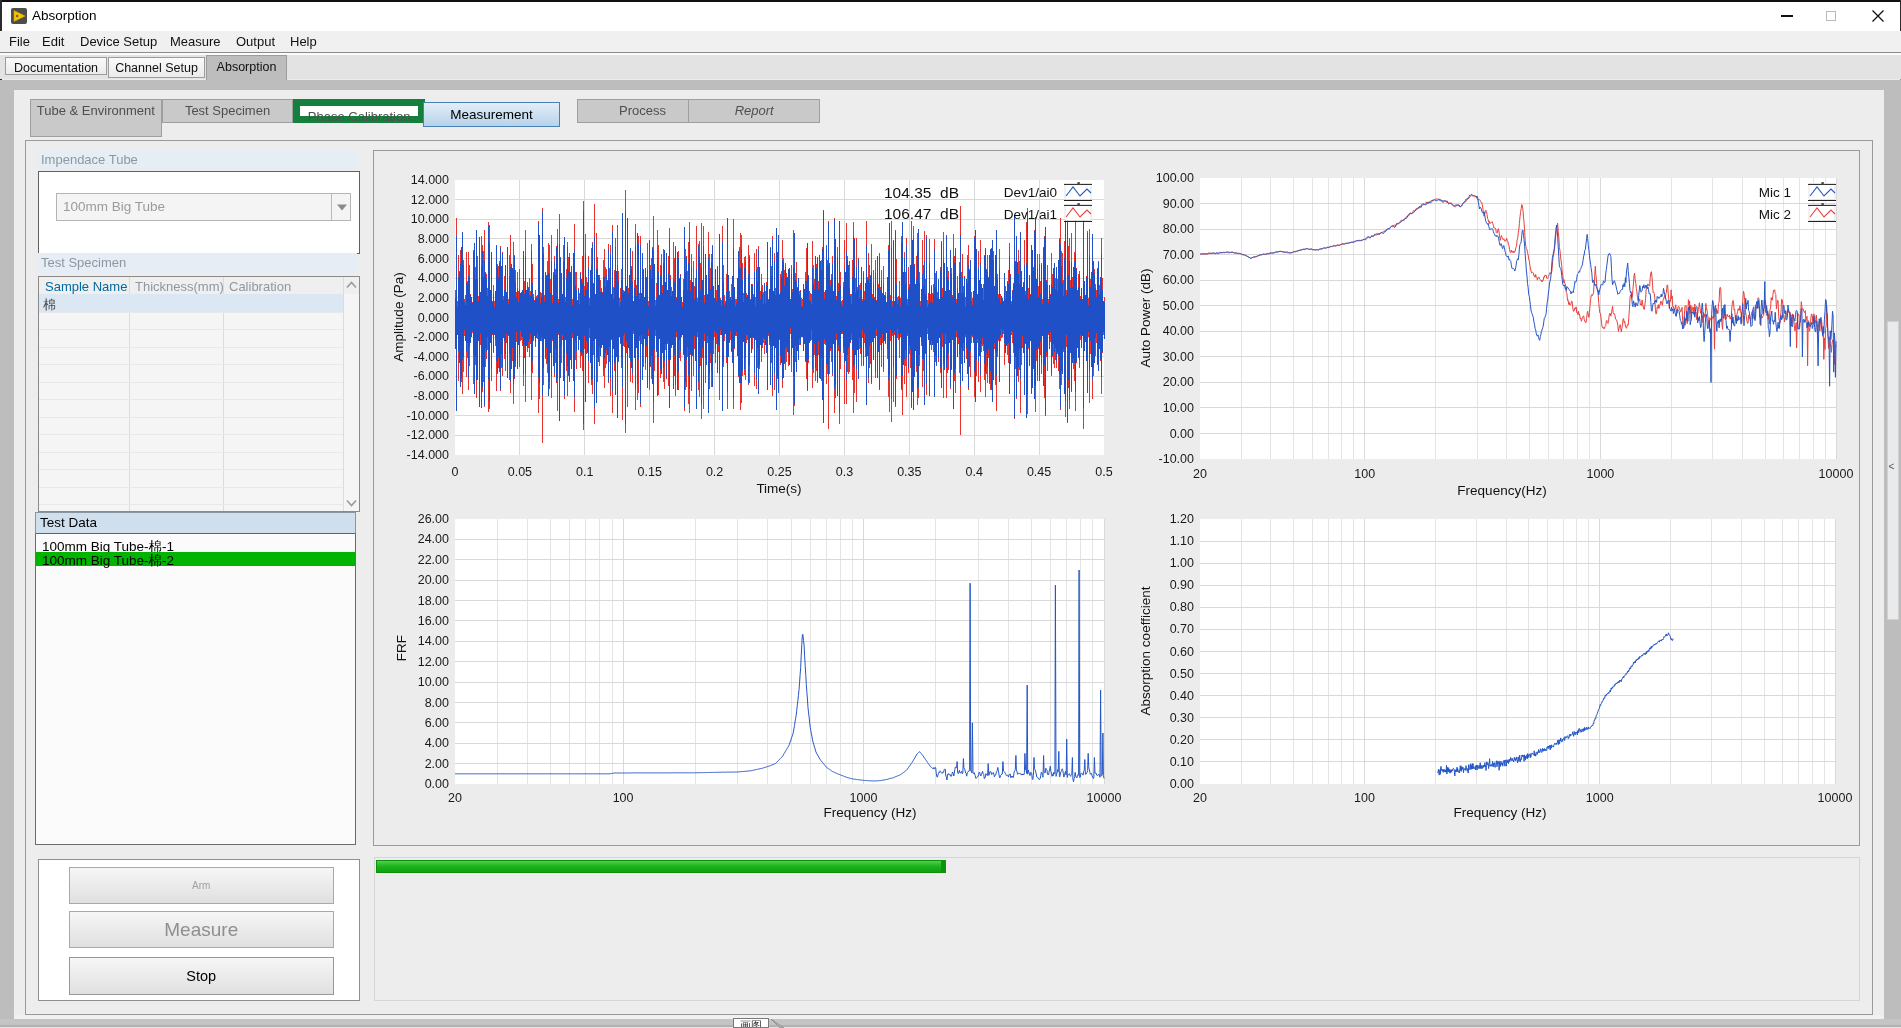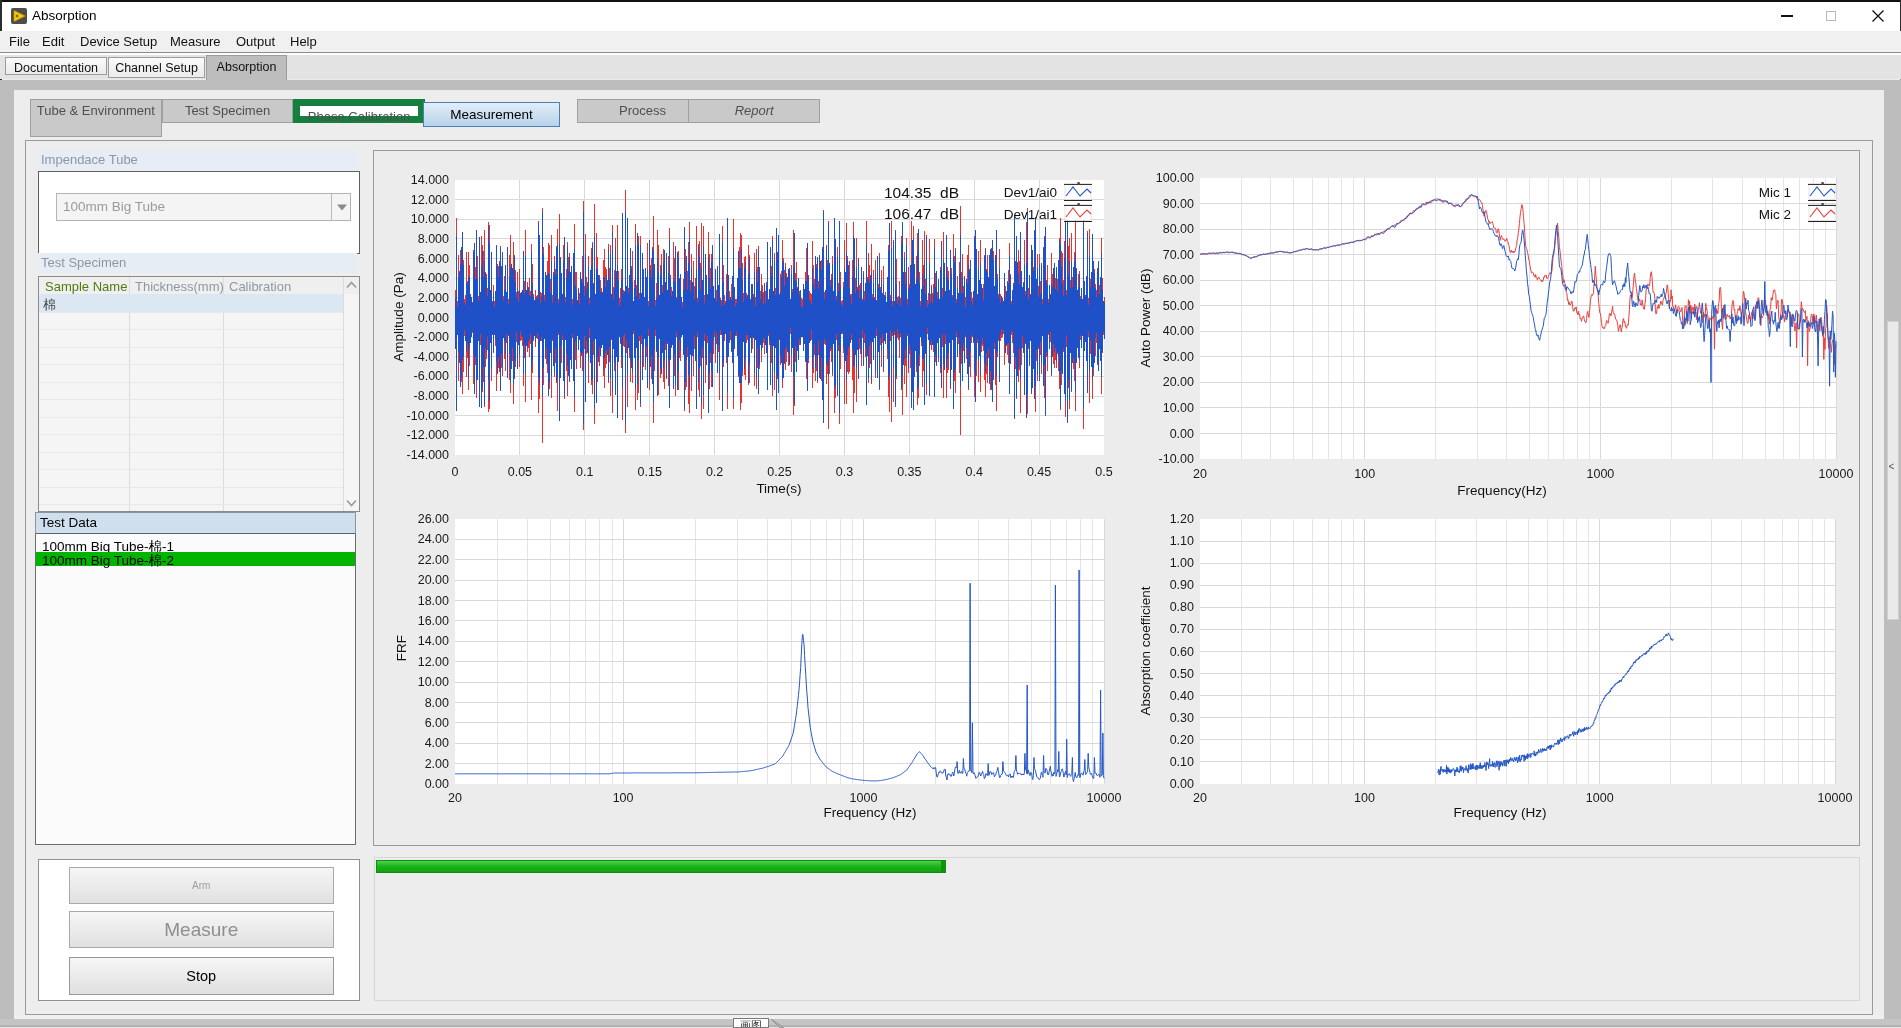--- a/index.html
+++ b/index.html
@@ -62,21 +62,21 @@
   <span class="abs" style="left:6px;top:5px;font-size:13.5px;color:#9b9b9b;">100mm Big Tube</span>
   <div class="abs" style="left:274px;top:0;width:1px;height:26px;background:#bababa;"></div>
   <svg class="abs" style="left:279px;top:10px;" width="12" height="7" viewBox="0 0 12 7">
       <path d="M1 0.5 L11 0.5 L6 6.5 Z" fill="#8a8a8a"></path>
     </svg>
 </div>
 <div class="abs" style="left:38px;top:253px;width:319px;height:20px;background:#e7edf4;font-size:13px;color:#8d97a3;line-height:20px;padding-left:3px;">Test Specimen</div>
 
 <div class="abs" style="left:38px;top:276px;width:322px;height:236px;background:#f5f5f5;border:1px solid #8a8a8a;"></div>
 <div class="abs" style="left:39px;top:277px;width:320px;height:17px;background:#efefef;"></div>
-<span class="abs" style="left:45px;top:279px;font-size:13px;color:#4d7c0f;">Sample Name</span>
+<span class="abs" style="left:45px;top:279px;font-size:13px;color:#0369a1;">Sample Name</span>
 <span class="abs" style="left:135px;top:279px;font-size:13px;color:#8d97a3;">Thickness(mm)</span>
 <span class="abs" style="left:229px;top:279px;font-size:13px;color:#8d97a3;">Calibration</span>
 <div class="abs" style="left:129px;top:277px;width:1px;height:234px;background:#dcdcdc;"></div>
 <div class="abs" style="left:223px;top:277px;width:1px;height:234px;background:#dcdcdc;"></div>
 <div class="abs" style="left:343px;top:277px;width:1px;height:234px;background:#dcdcdc;"></div>
 <div class="abs" style="left:39px;top:294px;width:304px;height:17.5px;background:#dbe7f3;"></div>
 <span class="abs" style="left:43px;top:296px;font-size:13px;color:#4a4a4a;">棉</span>
 <div style="position:absolute;left:39px;top:311.5px;width:304px;height:1px;background:#e8e8e8;"></div>
 <div style="position:absolute;left:39px;top:329.0px;width:304px;height:1px;background:#e8e8e8;"></div>
 <div style="position:absolute;left:39px;top:346.5px;width:304px;height:1px;background:#e8e8e8;"></div>

